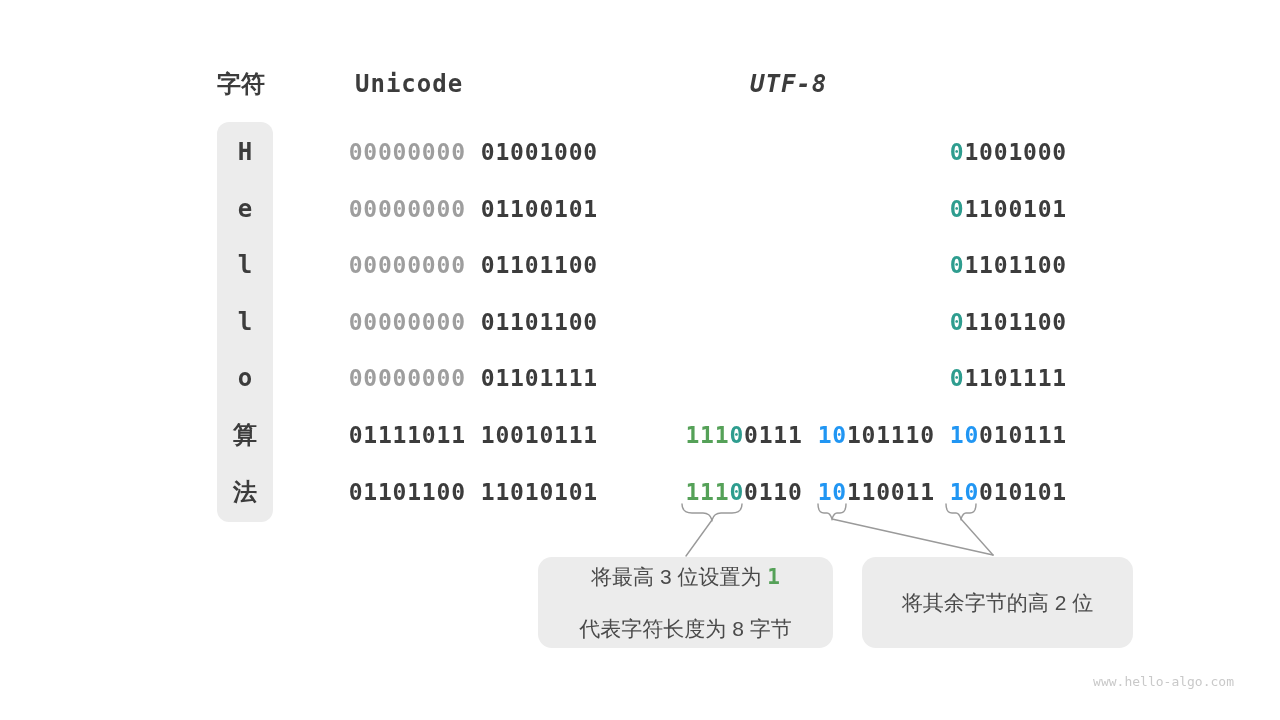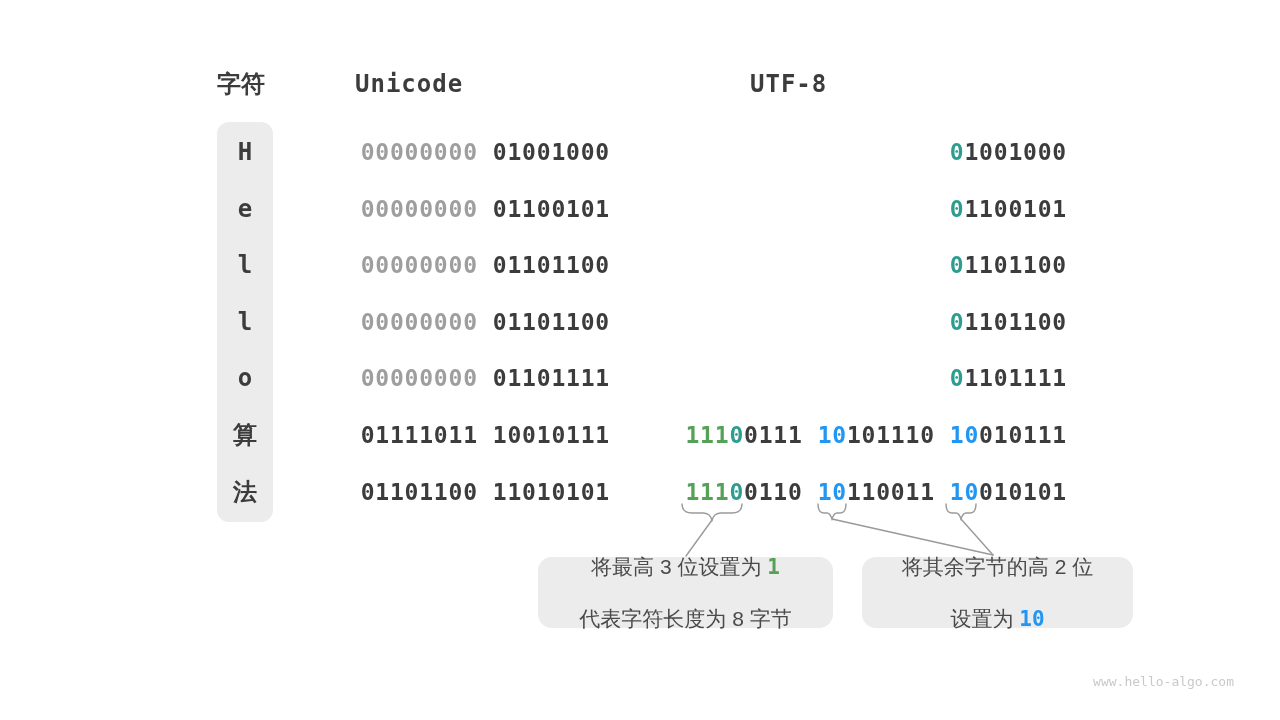--- a/index.html
+++ b/index.html
@@ -10,48 +10,48 @@
   #stage{
     position:relative; width:1280px; height:720px; background:#ffffff;
     overflow:hidden; font-family:"Liberation Sans", sans-serif;
   }
   .hdr{
     position:absolute; top:68px; height:32px; line-height:32px; text-align:left;
     font-weight:bold; color:var(--dark); font-size:24px;
   }
   #hdr-char{left:217px; width:56px;}
   #hdr-unicode{left:355px; width:250px; font-family:"DejaVu Sans Mono", monospace; letter-spacing:1px;}
-  #hdr-utf8{left:750px; width:250px; font-family:"DejaVu Sans Mono", monospace; letter-spacing:1px;}
+  #hdr-utf8{left:750px; width:250px; font-family:"DejaVu Sans Mono", monospace; letter-spacing:1px;font-style:italic;}
   #char-pill{
     position:absolute; left:217px; top:122px; width:56px; height:400px;
     background:var(--boxbg); border-radius:12px;
   }
   .row{position:absolute; left:0; width:1280px; height:32px; line-height:32px;}
   .row-0{top:136px;} .row-1{top:193px;} .row-2{top:249px;} .row-3{top:306px;}
   .row-4{top:362px;} .row-5{top:419px;} .row-6{top:476px;}
   .char-cell{
     position:absolute; left:217px; width:56px; text-align:center;
     font-weight:bold; font-size:24px; color:var(--dark);
     font-family:"DejaVu Sans Mono", sans-serif;
   }
   .bin{
     position:absolute; text-align:right; font-family:"DejaVu Sans Mono", monospace;
     font-weight:bold; font-size:23px; letter-spacing:0.8px; color:var(--dark);
     white-space:nowrap;
   }
-  .unicode-cell{left:344px; width:266px;}
+  .unicode-cell{left:332px; width:266px;}
   .utf8-cell{left:600px; width:467px;}
   .byte{display:inline-block;}
   .byte + .byte{margin-left:15px;}
   .dim{color:var(--dim);}
   .green{color:var(--green);}
   .teal{color:var(--teal);}
   .blue{color:var(--blue);}
   .callout{
-    position:absolute; top:557px; height:71px; background:var(--boxbg);
+    position:absolute; top:557px; height:91px; background:var(--boxbg);
     border-radius:14px; color:var(--body); font-size:21px; text-align:center;
     display:flex; flex-direction:column; justify-content:center; gap:20px;
     line-height:32px;
   }
   #callout-left{left:538px; width:295px;}
   #callout-right{left:862px; width:271px;justify-content:center;}
   .hl{font-family:"DejaVu Sans Mono", monospace; font-weight:bold; font-size:21px;}
   .hl-green{color:var(--green);}
   .hl-blue{color:var(--blue);}
   #annot-svg{position:absolute; left:0; top:0; width:1280px; height:720px; pointer-events:none;}
@@ -124,18 +124,17 @@
     </g>
   </svg>
 
   <div class="callout" id="callout-left">
     <div><span>将最高 3 位设置为 </span><span class="hl hl-green">1</span></div>
     <div>代表字符长度为 8 字节</div>
   </div>
 
   <div class="callout" id="callout-right">
     <div>将其余字节的高 2 位</div>
-    <div><span>设置为 </span><span class="hl hl-blue">10</span></div>
   </div>
 
   <div id="watermark">www.hello-algo.com</div>
 
 </div>
 
 </body></html>

